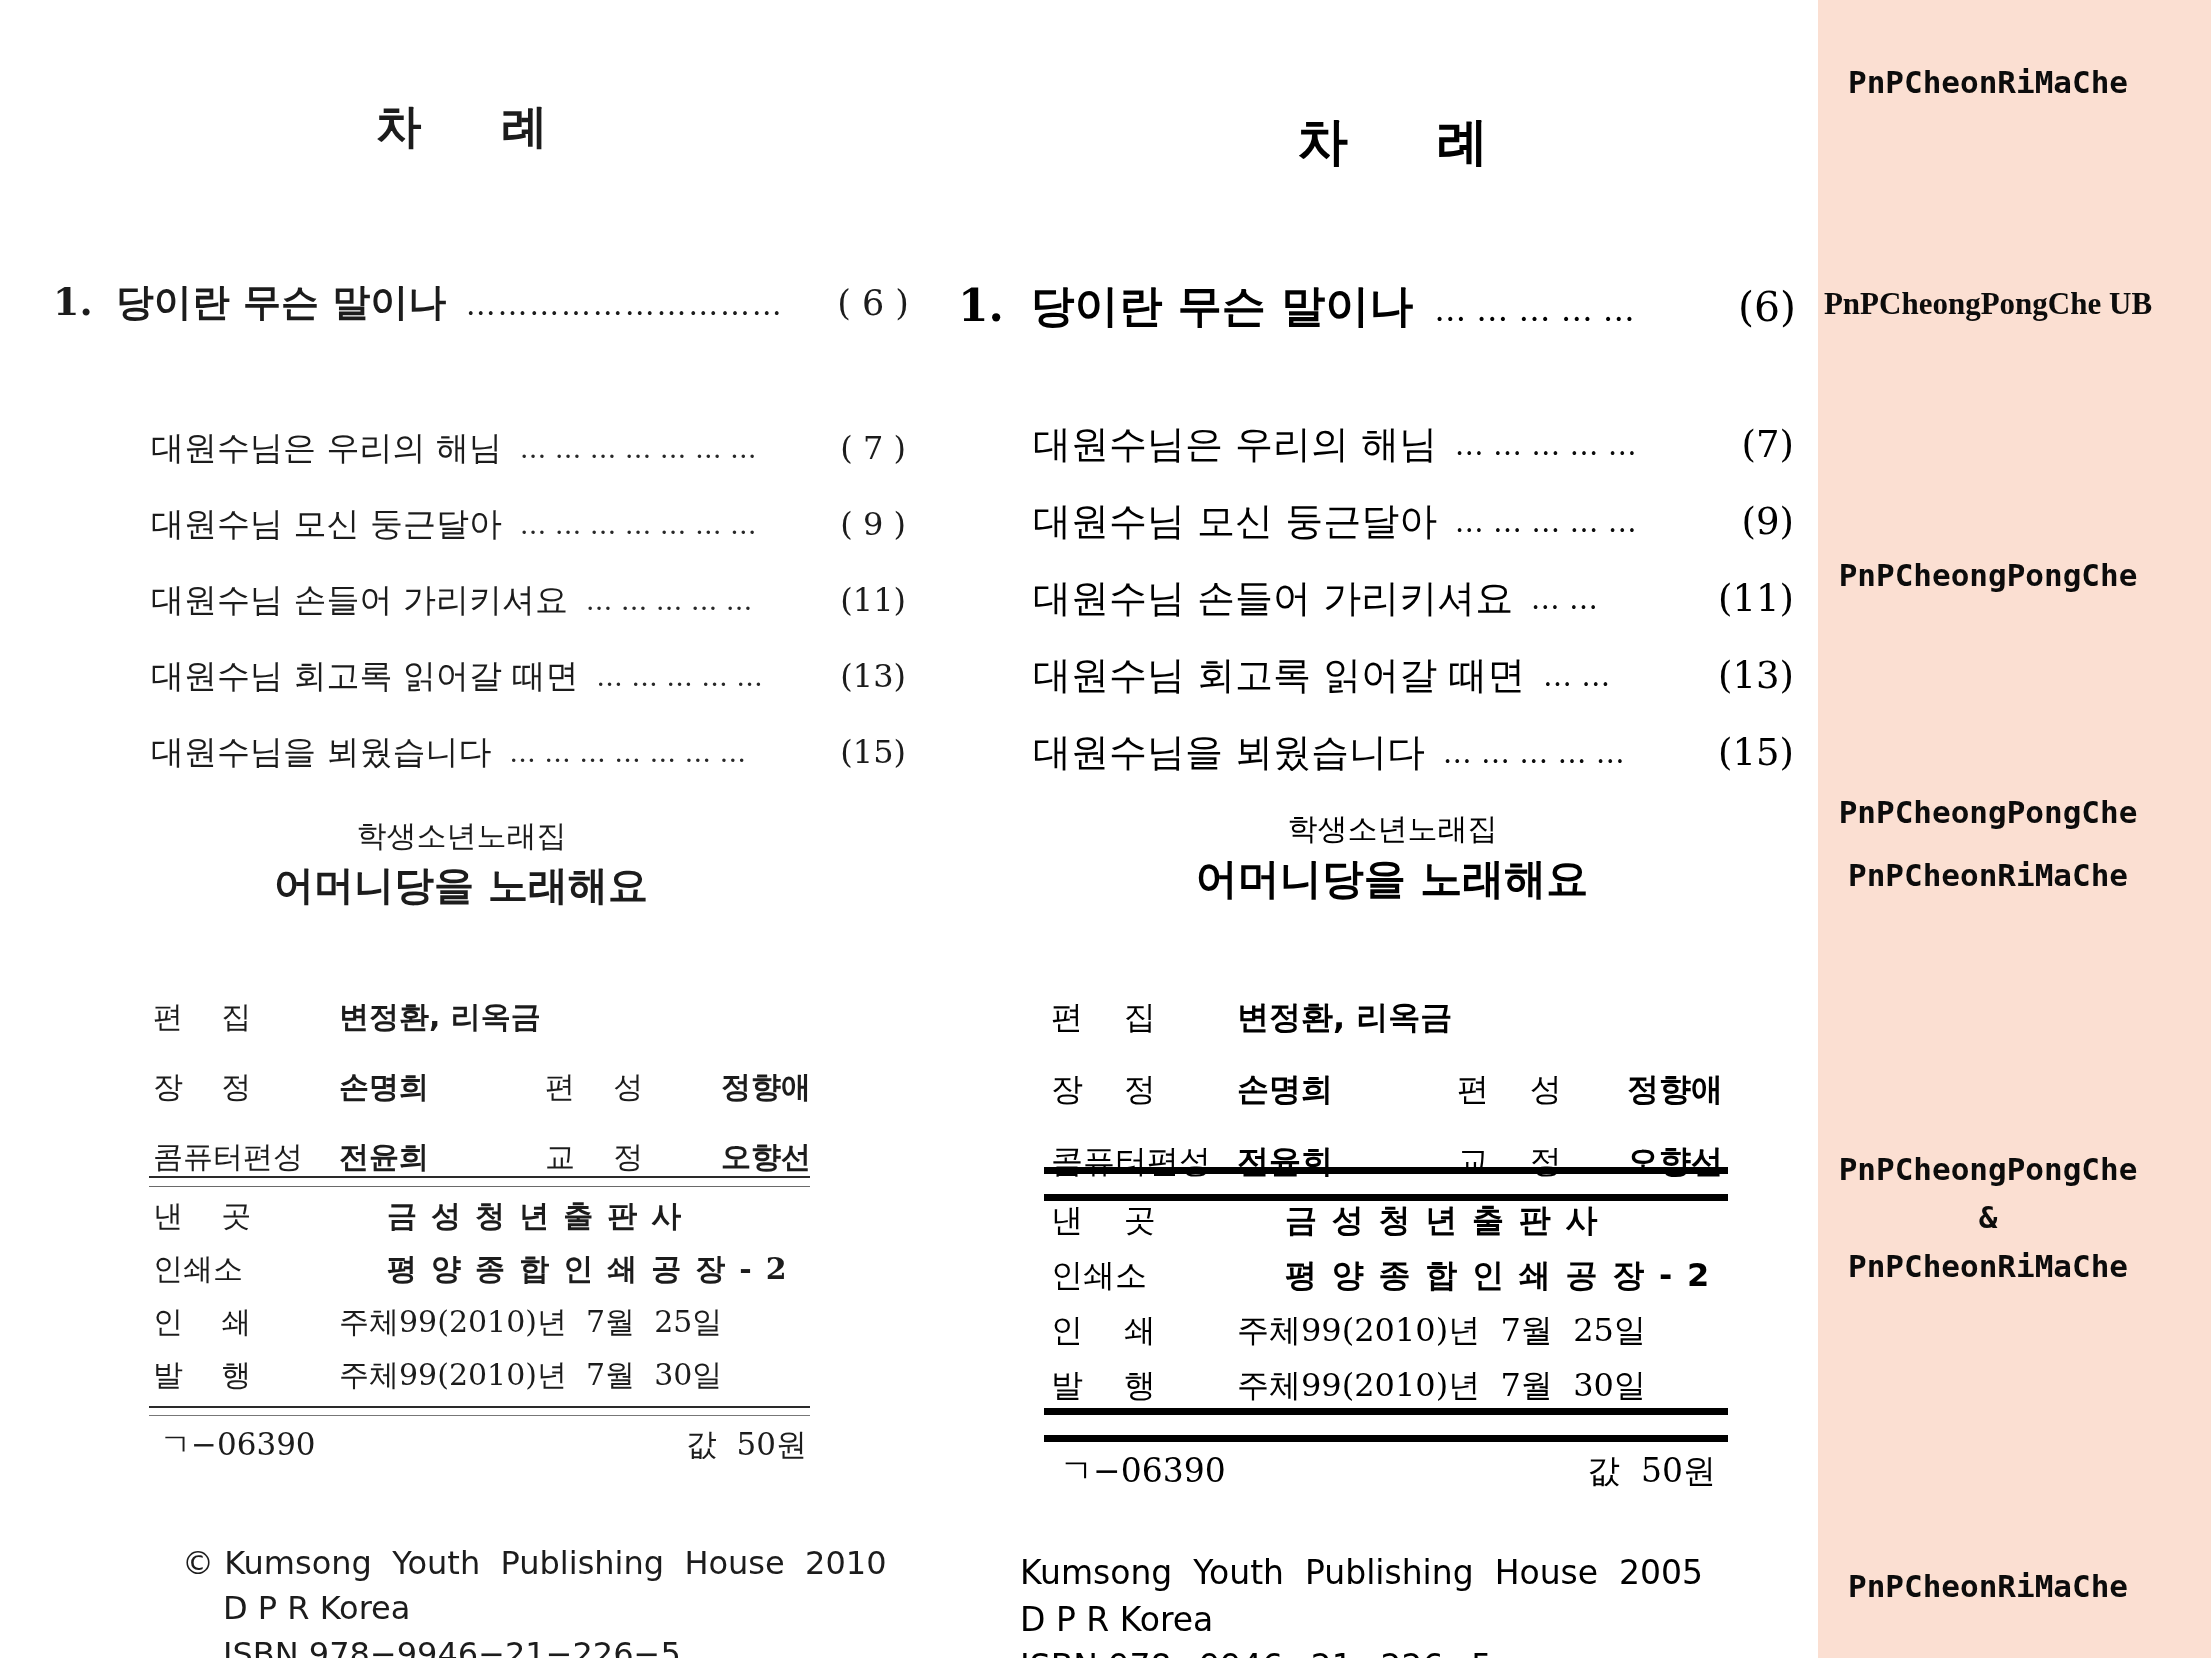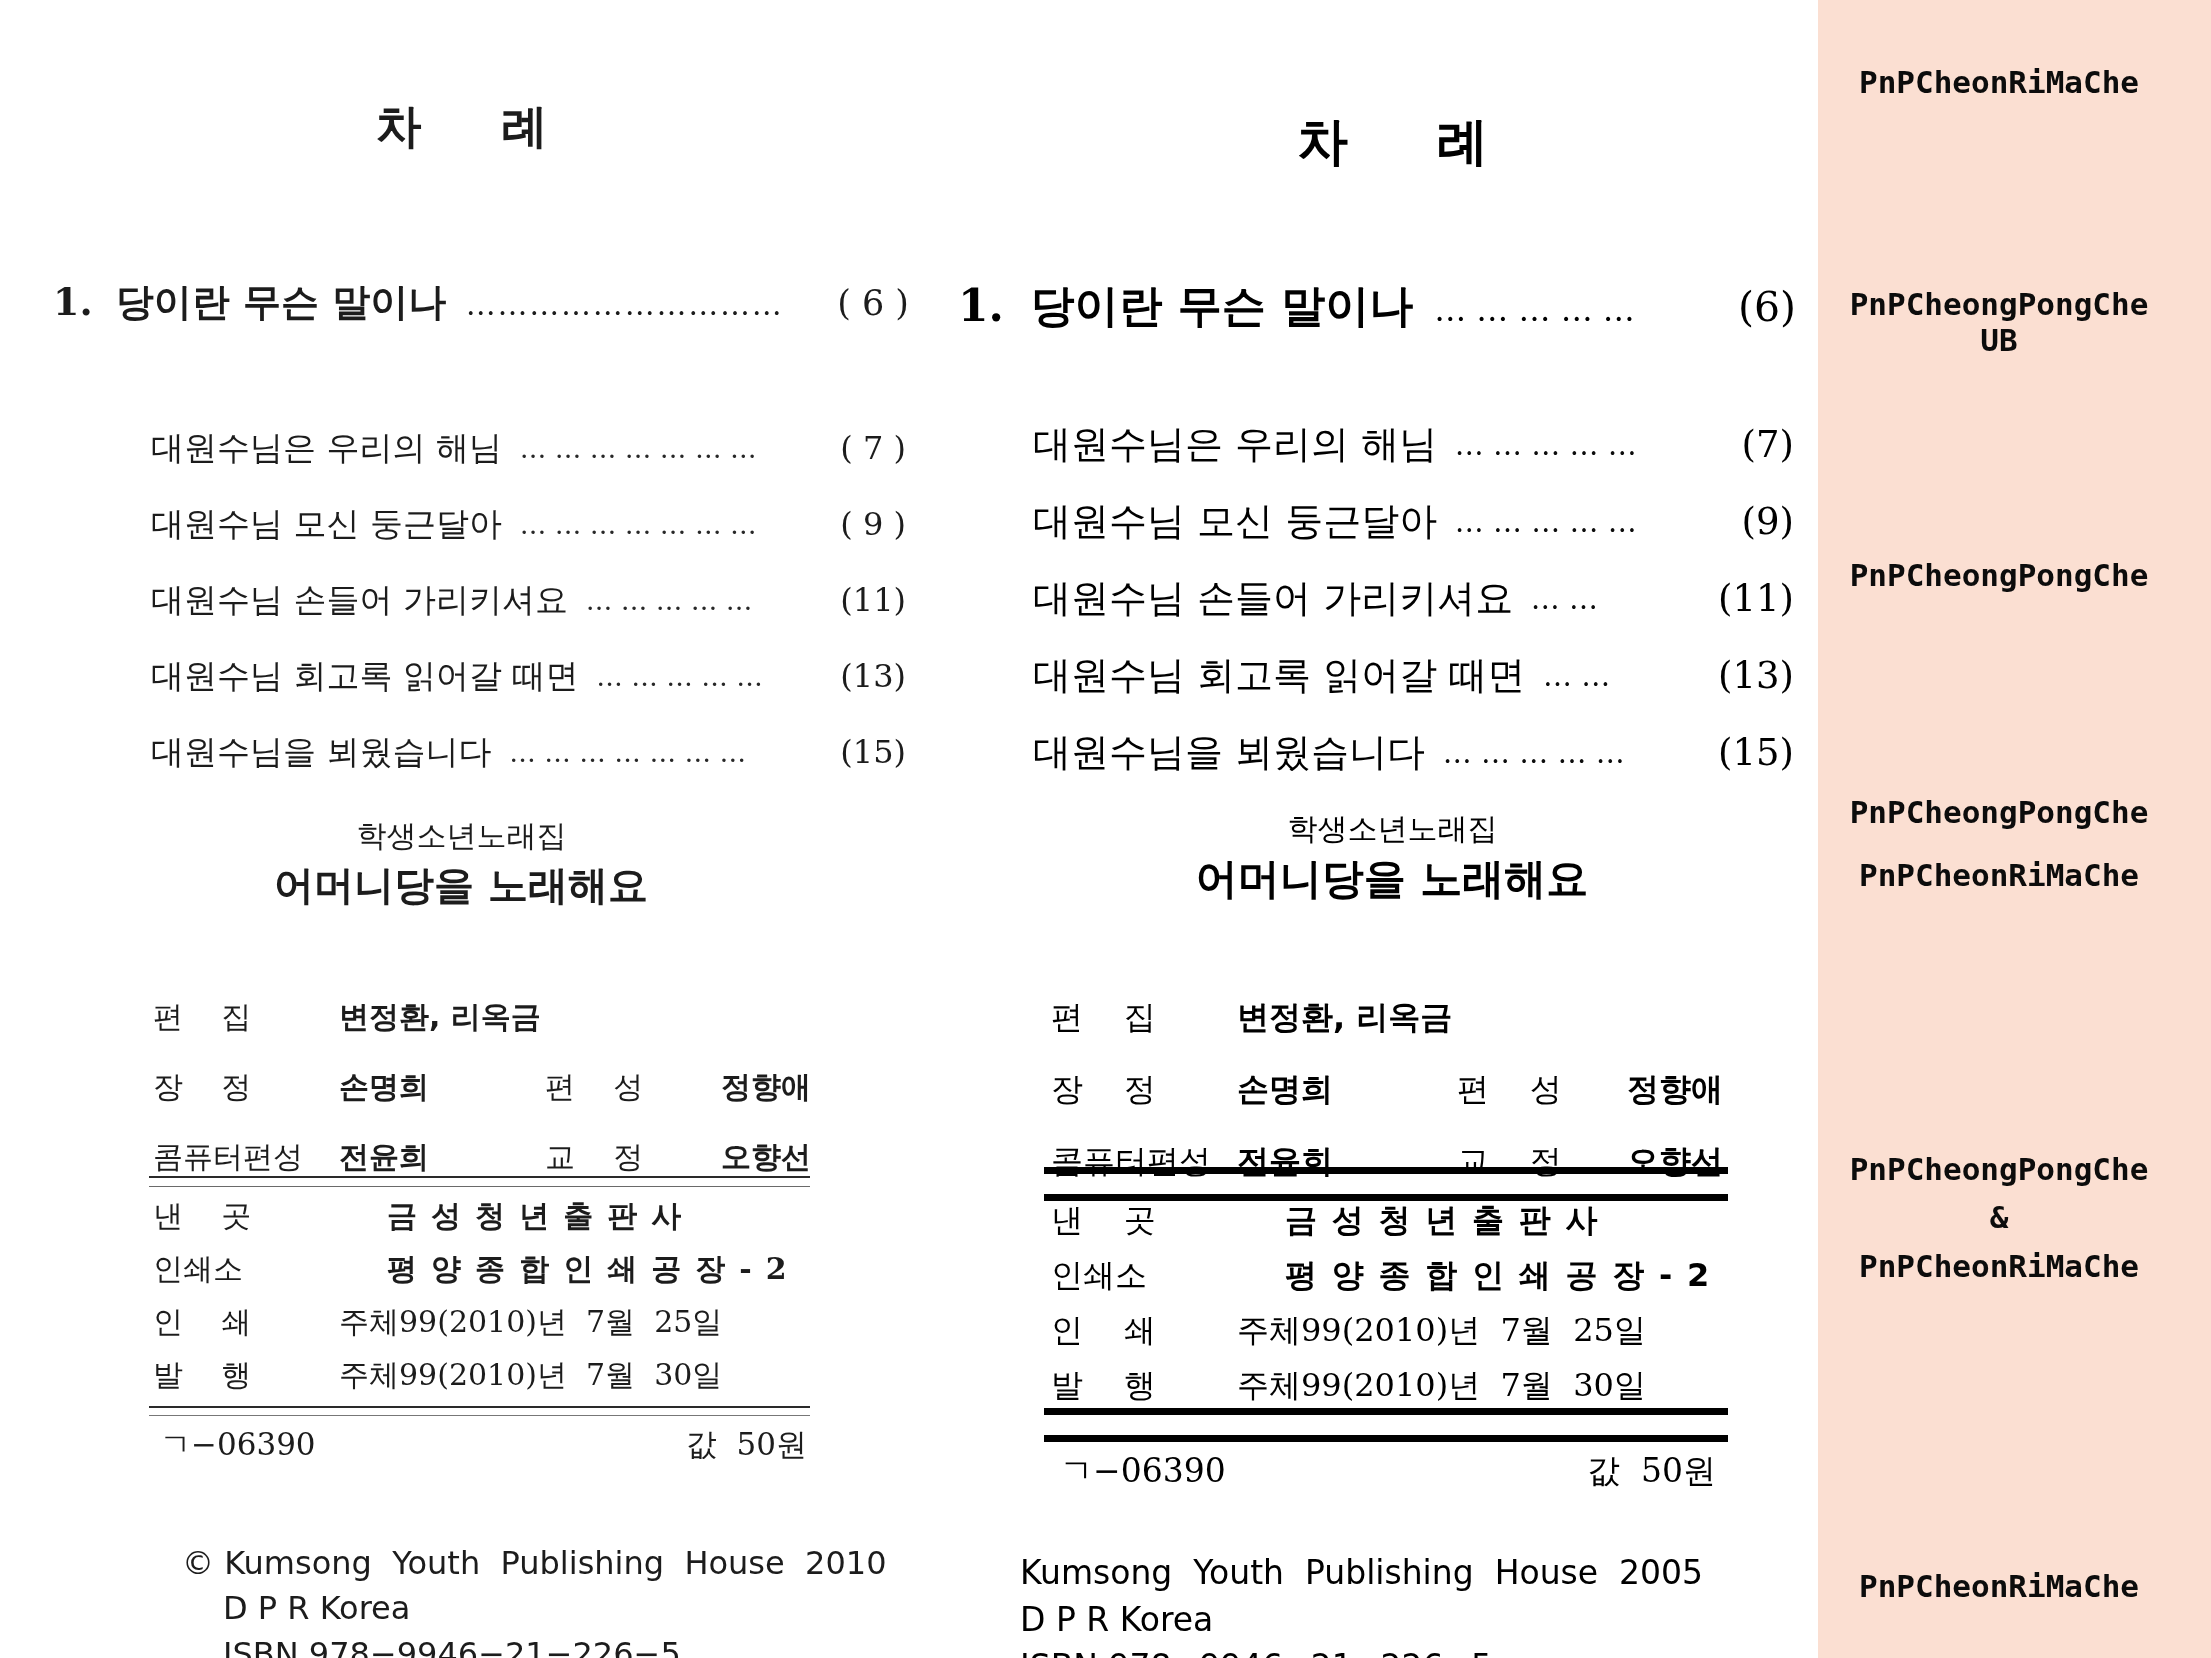--- a/index.html
+++ b/index.html
@@ -71,23 +71,23 @@
   .m-code{left:1060px;top:1449px;width:656px;display:flex;font-size:33px;}
   .m-code .price{margin-left:auto;}
   .m-copy{left:1020px;top:1550px;width:656px;font-size:33px;line-height:1.42;
           font-family:"DejaVu Sans","Liberation Sans",sans-serif;}
   .m-copy .cline{white-space:pre;}
 
   
   .anno-col{left:1818px;top:0;width:394px;height:1658px;}
   .anno{position:absolute;left:0;width:340px;text-align:center;
         font-family:"DejaVu Sans Mono","Liberation Mono",monospace;
-        font-size:31px;font-weight:bold;color:#0c0c0c;padding-left:11px;}
+        font-size:31px;font-weight:bold;color:#0c0c0c;}
   .anno:nth-of-type(1){top:64px;}
-  .anno:nth-of-type(2){top:286px;}
+  .anno:nth-of-type(2){top:286px;font-family:Liberation Serif, serif;}
   .anno:nth-of-type(3){top:557px;}
   .anno:nth-of-type(4){top:794px;}
   .anno:nth-of-type(5){top:857px;}
   .anno:nth-of-type(6){top:1151px;}
   .anno:nth-of-type(7){top:1199px;}
   .anno:nth-of-type(8){top:1248px;}
   .anno:nth-of-type(9){top:1568px;}
 </style>
 </head>
 <body>

